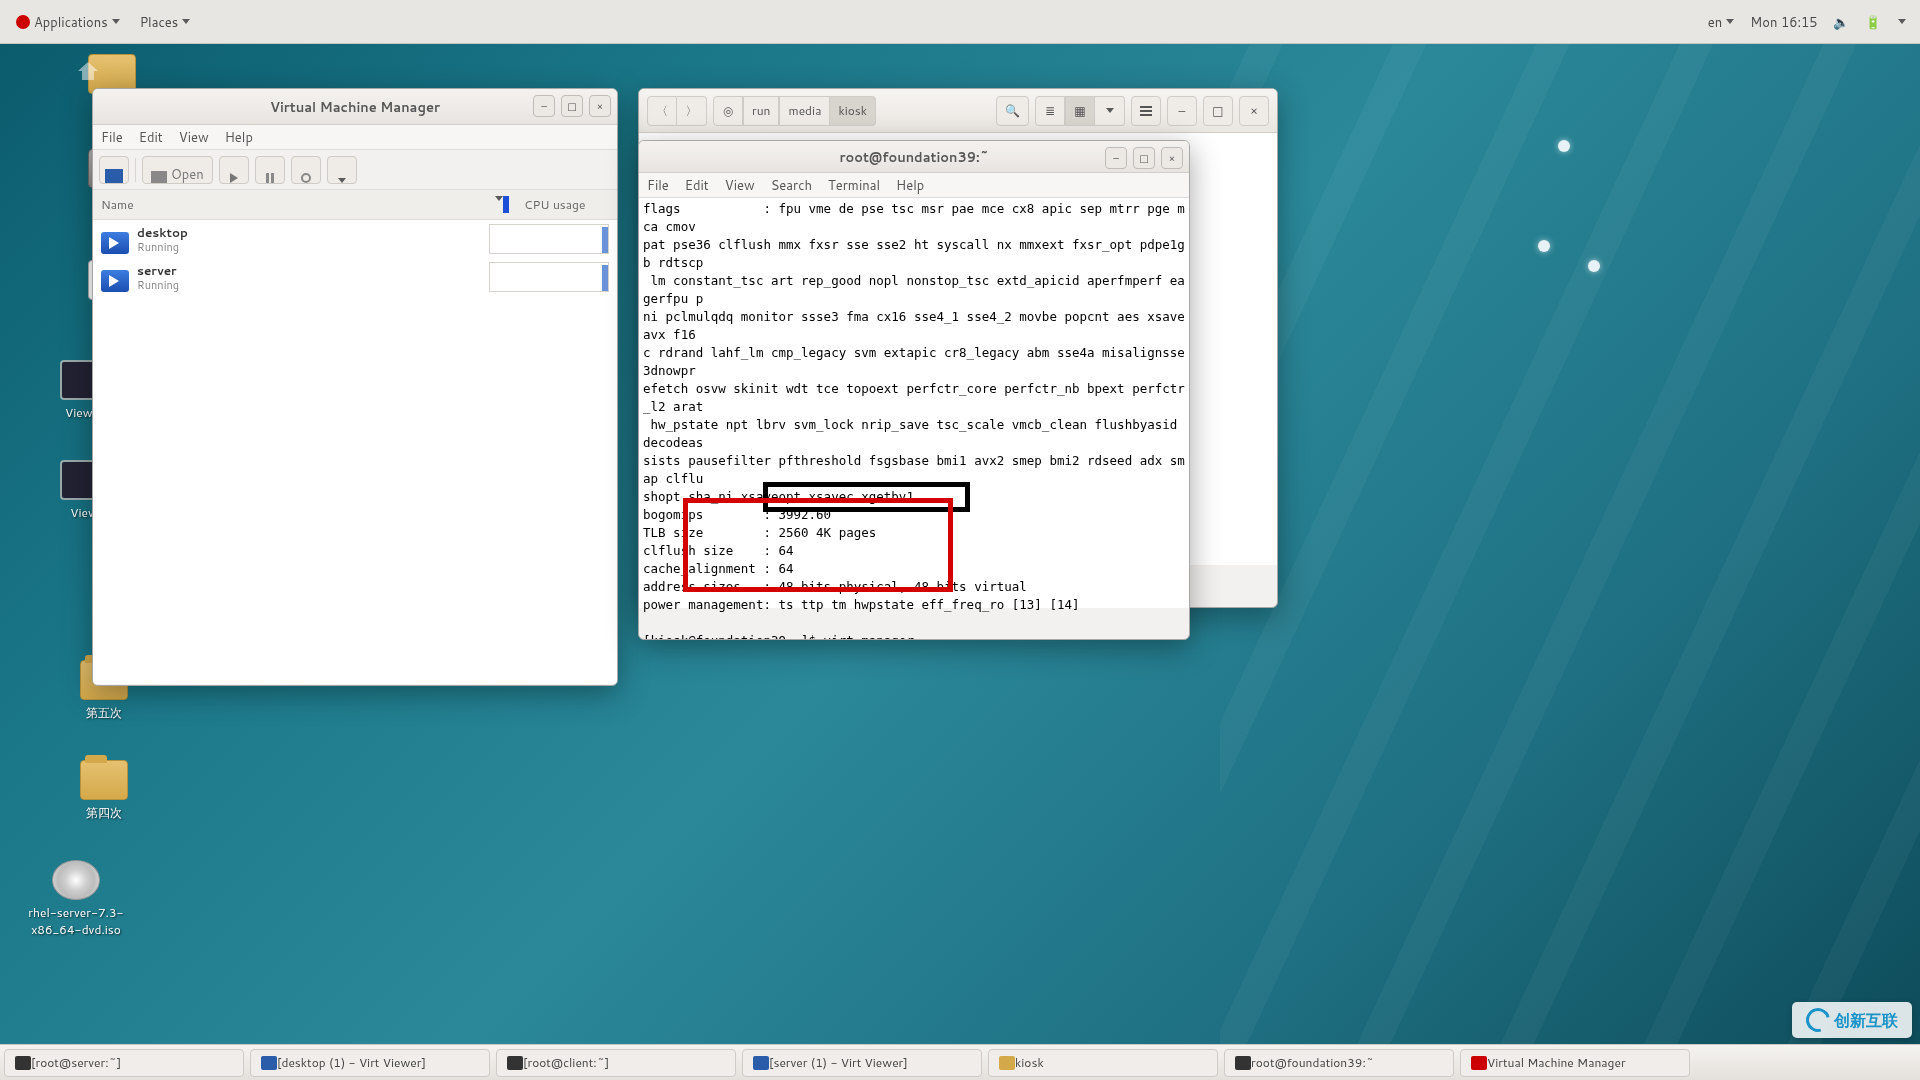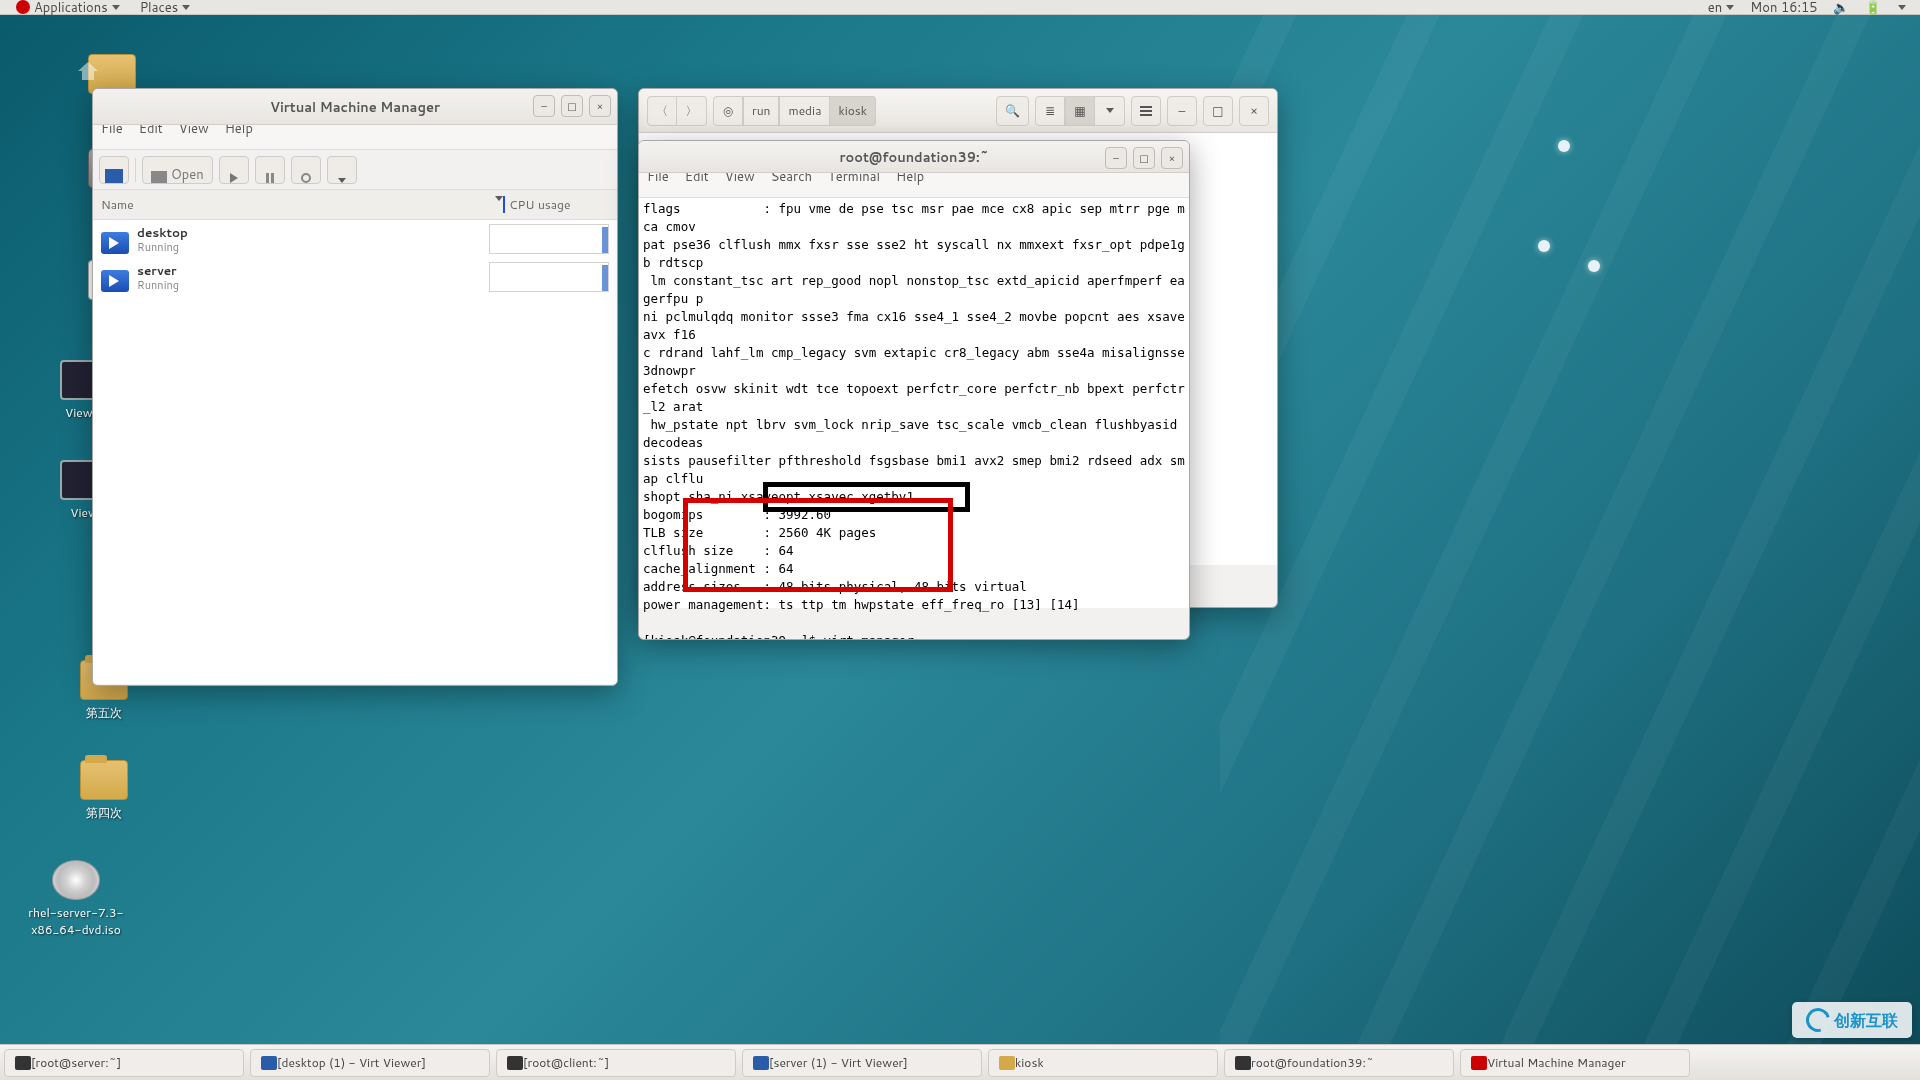--- a/index.html
+++ b/index.html
@@ -13,21 +13,21 @@
   color: #2e3436;
 }
 
 .bg-deco { position:absolute; inset:0; pointer-events:none; overflow:hidden; }
 .bg-deco::before { content:""; position:absolute; right:-200px; top:-200px; width:900px; height:1600px;
   background: repeating-linear-gradient(115deg, rgba(255,255,255,0.04) 0 30px, transparent 30px 130px); }
 .dot { position:absolute; width:12px; height:12px; border-radius:50%; background:#e6f2f5; box-shadow:0 0 6px rgba(255,255,255,0.6);}
 .dot.d1{right:350px; top:140px}.dot.d2{right:370px; top:240px}.dot.d3{right:320px; top:260px}
 
 
-.topbar { position:absolute; top:0; left:0; right:0; height:15px;
+.topbar { position:absolute; top:0; left:0; right:0; height:44px;
   background:#e8e6e3; border-bottom:1px solid #c9c6c2;
   display:flex; align-items:center; padding:0 6px; z-index:1000;justify-content:space-between;}
 .topbar .menu-item{padding:0 10px; display:flex; align-items:center; gap:4px; height:100%; color:#4a4a4a}
 .topbar .redhat-icon{width:14px;height:14px;background:#c00;border-radius:50%;display:inline-block}
 .topbar .spacer{flex:1}
 .topbar .right-item{padding:0 8px;color:#4a4a4a; display:flex; align-items:center; gap:4px}
 .caret{display:inline-block;width:0;height:0;border-left:4px solid transparent;border-right:4px solid transparent;border-top:5px solid #5a5a5a}
 
 
 .desktop-icon{position:absolute; width:96px; text-align:center; color:#fff; text-shadow:1px 1px 2px rgba(0,0,0,0.7); font-size:12px;}
@@ -41,31 +41,31 @@
 .ic.virt::after{content:"V";position:absolute;left:4px;top:4px;color:#c00;font-weight:bold;font-size:22px}
 .ic.monitor{background:#223;border:2px solid #9aa;border-radius:4px}
 .ic.disc{background:radial-gradient(circle,#fff 0,#cfcfcf 35%,#bcbcbc 60%,#eee 100%);border-radius:50%;border:1px solid #999}
 
 
 .win{position:absolute;background:#f2f1f0;border:1px solid #a7a7a7;border-radius:6px;box-shadow:0 8px 30px rgba(0,0,0,0.35);overflow:hidden}
 .titlebar{height:36px;background:linear-gradient(#f4f2ef,#e8e5e1);border-bottom:1px solid #d1cec9;display:flex;align-items:center;position:relative}
 .titlebar .title{flex:1;text-align:center;font-weight:bold;color:#555}
 .win-btns{position:absolute;right:6px;top:6px;display:flex;gap:6px}
 .win-btn{width:22px;height:22px;border:1px solid #c0bdb8;border-radius:4px;background:#ece9e5;display:flex;align-items:center;justify-content:center;font-size:10px;color:#555}
-.menubar{height:24px;padding:12px 8px;display:flex;gap:16px;align-items:flex-end;border-bottom:1px solid #ddd;color:#555;background:#f7f6f4}
+.menubar{height:24px;padding:12px 8px;display:flex;gap:16px;align-items:center;border-bottom:1px solid #ddd;color:#555;background:#f7f6f4}
 .menubar span{cursor:default}
 
 
 .vm-win{left:92px;top:88px;width:526px;height:598px;z-index:20}
 .vm-toolbar{height:40px;display:flex;align-items:center;gap:6px;padding:0 6px;border-bottom:1px solid #ddd;background:#f2f1ef}
 .vm-tbtn{height:28px;padding:0 8px;border:1px solid #cfcbc6;background:#efece8;border-radius:4px;display:flex;align-items:flex-end;gap:4px;color:#777}
 .vm-tbtn.icon-only{width:30px;justify-content:center;padding:0}
 .vm-head{height:30px;display:flex;align-items:center;background:#f0eeeb;border-bottom:1px solid #ddd;color:#666;font-size:12px}
 .vm-head .c1{width:410px;padding-left:8px;display:flex;justify-content:space-between}
-.vm-head .c2{flex:1;padding-left:4px;border-left:2px solid #1d4ed8}
+.vm-head .c2{flex:1;padding-left:15px;border-left:6px solid #1d4ed8}
 .vm-body{background:#fff;height:464px;overflow:auto}
 .vm-group{padding:6px 8px;background:#f5f4f2;border-bottom:1px solid #e5e3e0;font-size:12px;color:#555;display:flex;align-items:center;gap:6px}
 .vm-item{display:flex;align-items:flex-end;padding:4px 8px;gap:8px}
 .vm-item .vicon{width:28px;height:22px;background:linear-gradient(#3d7de0,#1b4db0);border-radius:3px;position:relative}
 .vm-item .vicon::after{content:"";position:absolute;left:8px;top:5px;border-left:10px solid #fff;border-top:6px solid transparent;border-bottom:6px solid transparent}
 .vm-item .txt{display:flex;flex-direction:column;font-size:12px;line-height:14px}
 .vm-item .name{font-weight:bold;color:#333}
 .vm-item .state{color:#888;font-size:11px}
 .vm-item .spark{width:120px;height:30px;border:1px solid #d6d3cf;margin-left:auto;background:#fff;position:relative;overflow:hidden}
 .vm-item .spark::after{content:"";position:absolute;right:0;top:2px;bottom:0;width:6px;background:#6a93d8}

